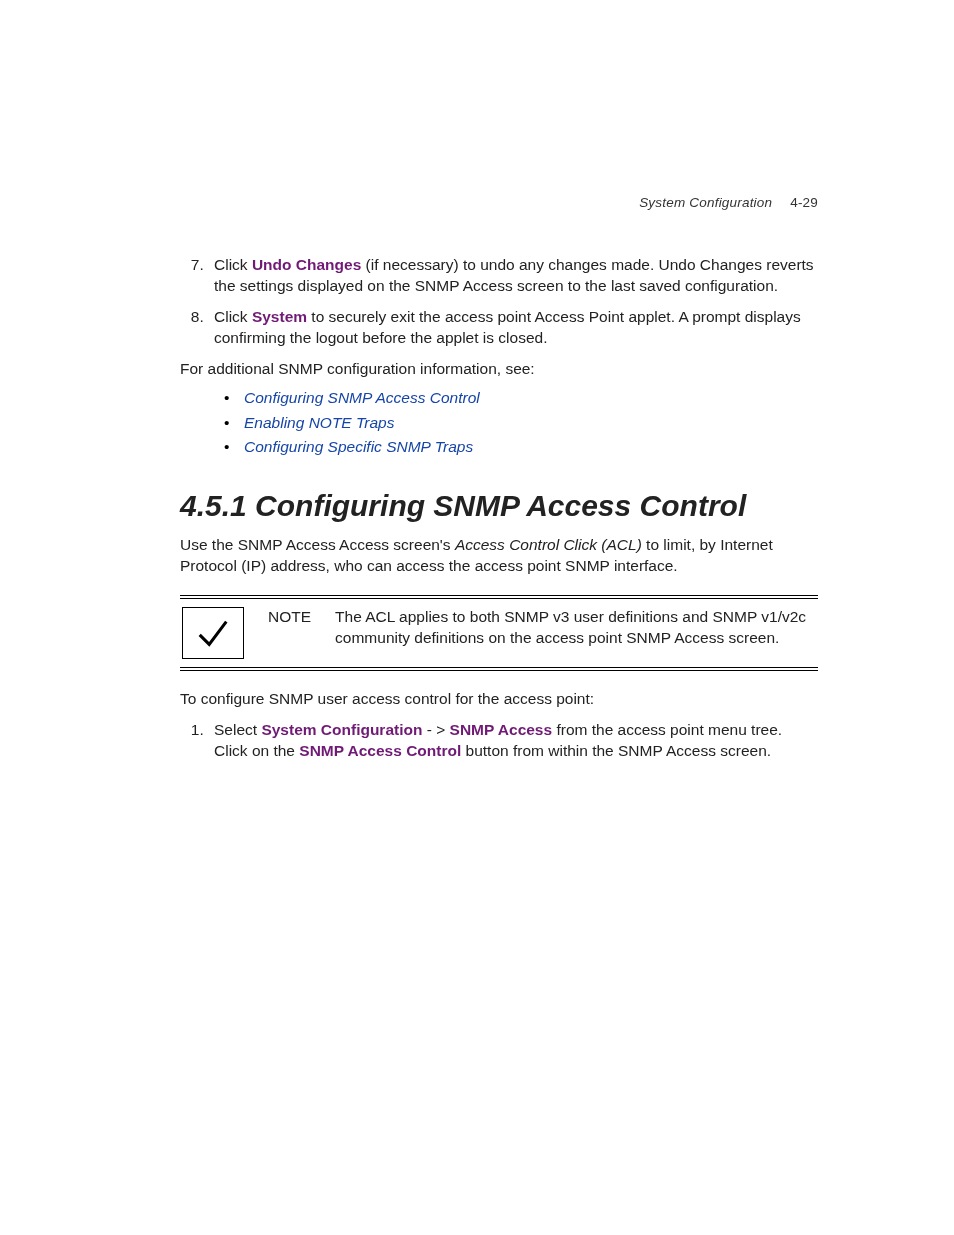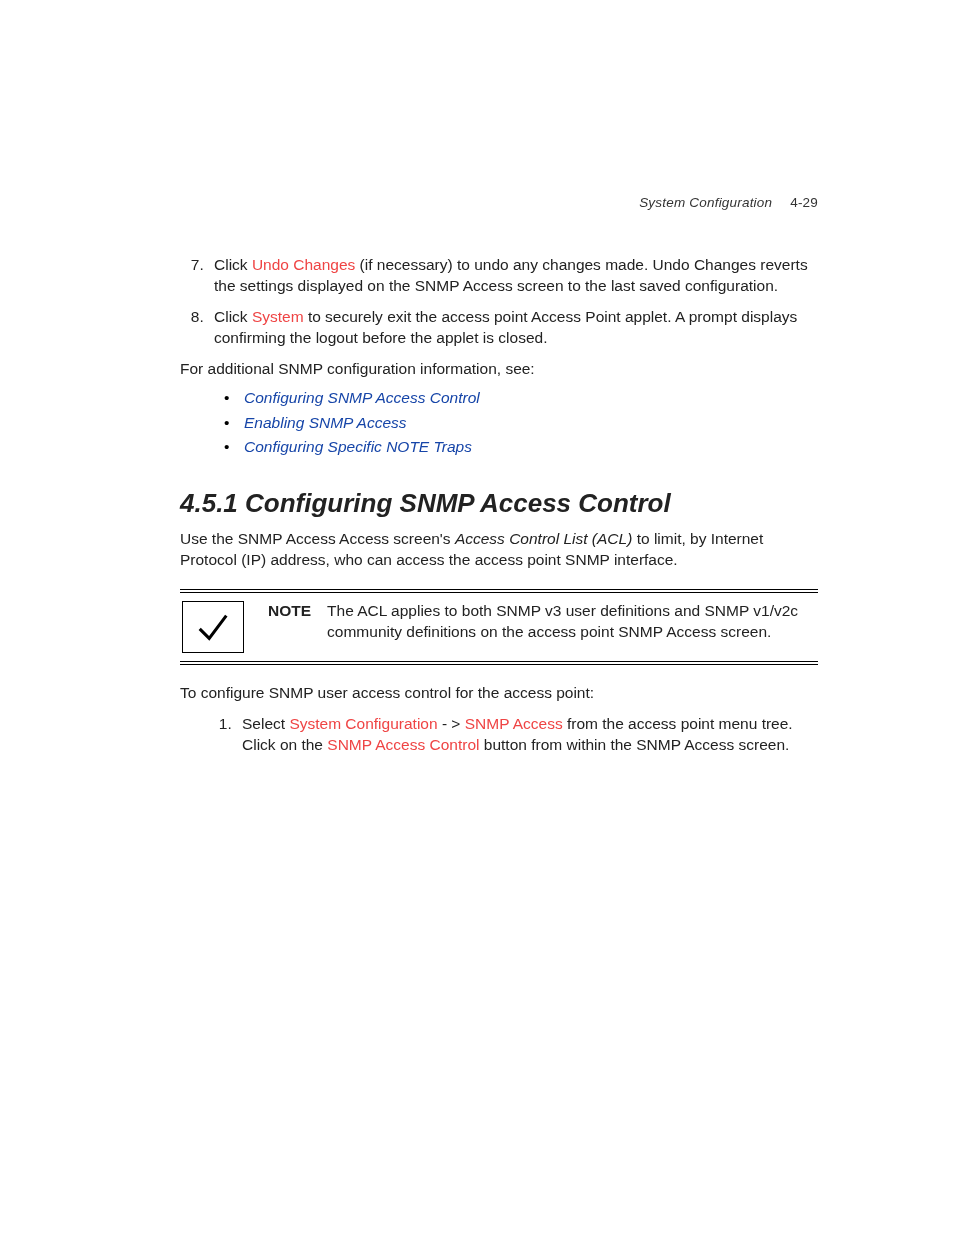--- a/index.html
+++ b/index.html
@@ -21,44 +21,44 @@
     top: 195px;
     right: 100px;
     font-size: 13.5px;
     letter-spacing: 0.2px;
   }
   .header-line .title { font-style: italic; color: #333; }
   .header-line .num { margin-left: 14px; color: #333; }
   .content { margin-top: 60px; font-size: 15.5px; line-height: 1.35; }
   ol.steps { margin: 0 0 0 28px; padding: 0; }
   ol.steps li { padding-left: 6px; margin-bottom: 10px; }
-  .bold-term { font-weight: 400; color: #ef4444; }
+  .bold-term { font-weight: 700; color: #701a75; }
   .after-steps { margin-top: 18px; }
   ul.links { margin: 8px 0 0 44px; padding: 0; list-style: none; }
   ul.links li { position: relative; padding-left: 20px; margin: 4px 0; }
   ul.links li::before {
     content: "•"; position: absolute; left: 0; color: #000;
   }
   .link { color: #1645a8; font-style: italic; }
   h2.section {
     font-family: "Helvetica Neue", Helvetica, Arial, sans-serif;
     font-weight: 700; font-style: italic;
-    font-size: 26px; margin: 28px 0 8px 0; color: #222;
+    font-size: 30px; margin: 28px 0 8px 0; color: #222;
   }
   .para { margin: 8px 0; }
   .em { font-style: italic; }
   .note-box { border-top: 1.8px solid #000; border-bottom: 1.8px solid #000; padding: 2px 0; margin: 18px 0; }
   .note-inner { border-top: 0.6px solid #000; border-bottom: 0.6px solid #000; padding: 8px 0; display: flex; }
   .check { width: 60px; height: 50px; border: 1px solid #000; display: flex; align-items: center; justify-content: center; flex: 0 0 auto; margin: 0 24px 0 2px; }
   .check svg { width: 38px; height: 38px; }
   .check svg path { stroke: #000; stroke-width: 3.2; fill: none; }
   .note-text { flex: 1; display: flex; }
-  .note-label { font-weight: 700; margin-right: 16px; white-space: nowrap; }
+  .note-label { font-weight: 400; margin-right: 24px; white-space: nowrap; }
   ol.steps2 { margin: 10px 0 0 28px; padding: 0; }
-  ol.steps2 li { padding-left: 6px; margin-left: 28px; }
+  ol.steps2 li { padding-left: 6px; }
 </style>
 </head>
 <body>
 
 <div class="page">
 
   <div class="header-line">
     <span class="title">System Configuration</span>
     <span class="num">4-29</span>
   </div>
@@ -71,33 +71,33 @@
       </li>
       <li>
         <span>Click </span><span class="bold-term">System</span><span> to securely exit the access point Access Point applet. A prompt displays confirming the logout before the applet is closed.</span>
       </li>
     </ol>
 
     <div class="para after-steps">For additional SNMP configuration information, see:</div>
 
     <ul class="links">
       <li><span class="link">Configuring SNMP Access Control</span></li>
-      <li><span class="link">Enabling SNMP Access</span></li>
-      <li><span class="link">Configuring Specific NOTE Traps</span></li>
+      <li><span class="link">Enabling NOTE Traps</span></li>
+      <li><span class="link">Configuring Specific SNMP Traps</span></li>
     </ul>
 
     <h2 class="section">
       <span>4.5.1</span>
       <span> </span>
       <span>Configuring SNMP Access Control</span>
     </h2>
 
 
     <div class="para">
-      <span>Use the SNMP Access Access screen's </span><span class="em">Access Control List (ACL)</span><span> to limit, by Internet Protocol (IP) address, who can access the access point SNMP interface.</span>
+      <span>Use the SNMP Access Access screen's </span><span class="em">Access Control Click (ACL)</span><span> to limit, by Internet Protocol (IP) address, who can access the access point SNMP interface.</span>
     </div>
 
     <div class="note-box">
       <div class="note-inner">
         <div class="check">
           <svg viewBox="0 0 40 40">
               <path d="M6 22 L16 32 L34 8"></path>
             </svg>
         </div>
         <div class="note-text">

